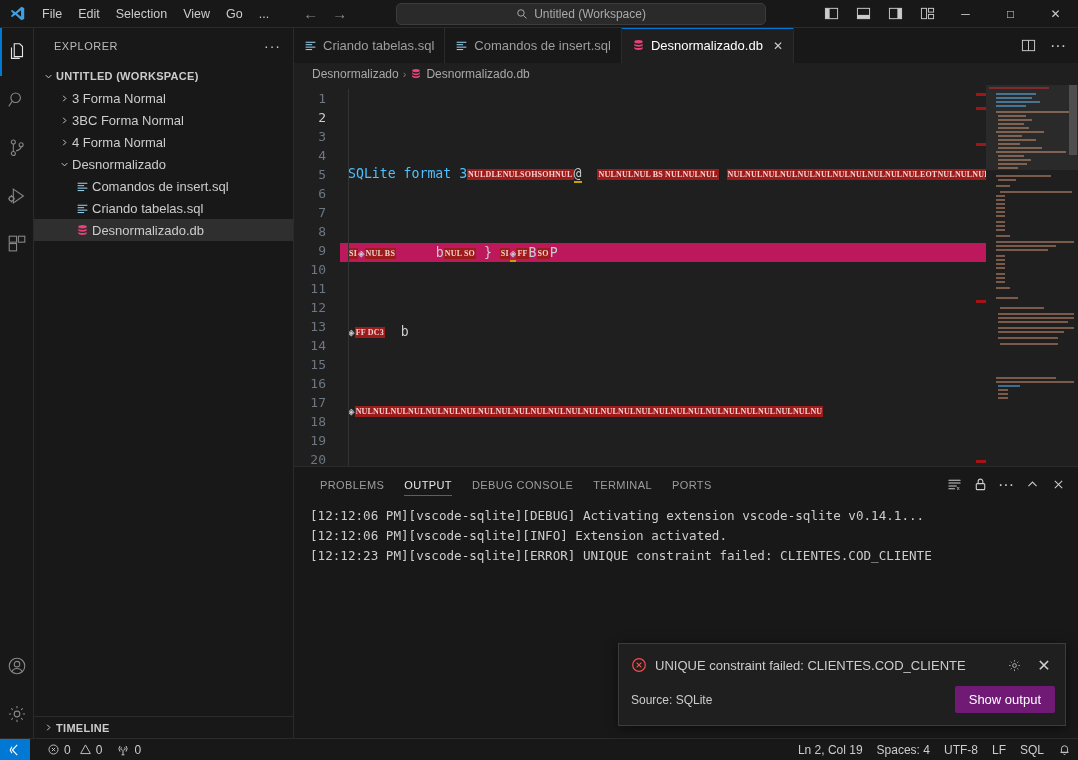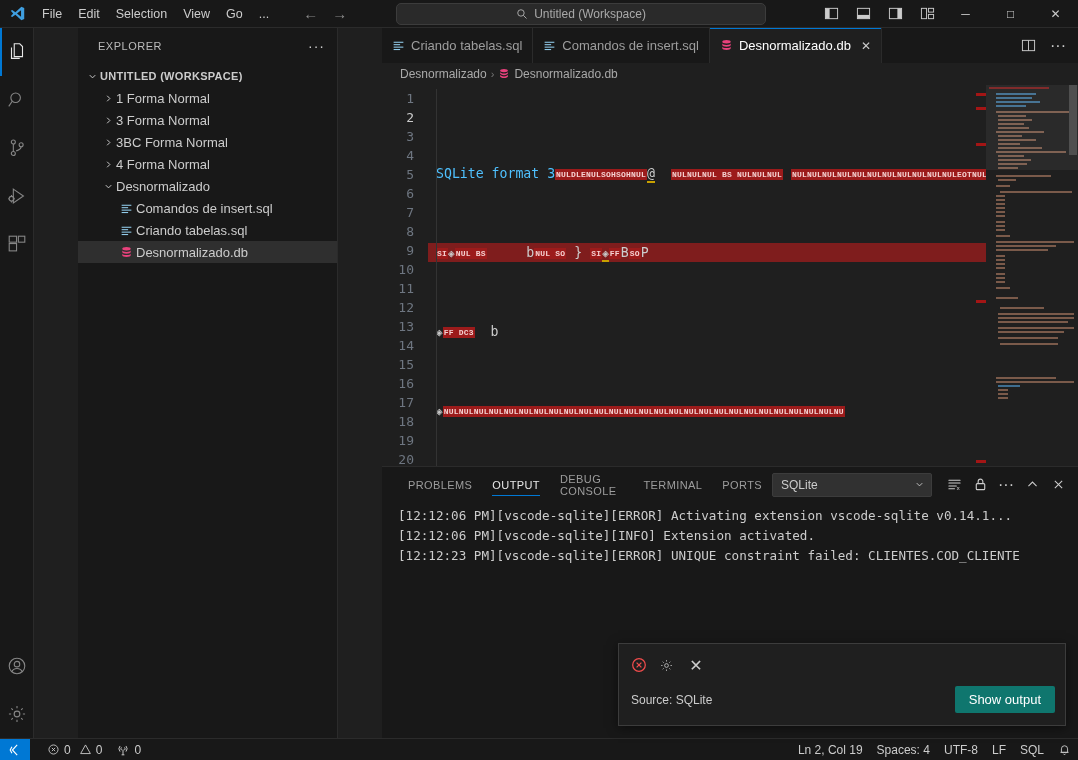--- a/index.html
+++ b/index.html
@@ -34,21 +34,21 @@
   .win-right { display: flex; align-items: center; }
   .layout-btn {
     width: 32px; height: 28px; display: flex; align-items: center; justify-content: center; cursor: default;
   }
   .winctl {
     width: 45px; height: 28px; display: flex; align-items: center; justify-content: center;
     color: #cccccc; font-size: 12px; cursor: default;
   }
 
   
-  .body-row { flex: 1; display: flex; min-height: 0; gap: 44px; }
+  .body-row { flex: 1; display: flex; min-height: 0; }
 
   
   .activitybar {
     width: 34px; background: #181818; display: flex; flex-direction: column;
     align-items: center; flex: 0 0 34px; border-right: 1px solid #2b2b2b;
   }
   .act-icon {
     width: 34px; height: 48px; display: flex; align-items: center; justify-content: center;
     color: #868686; cursor: default; position: relative;
   }
@@ -117,26 +117,26 @@
     user-select: none;
   }
   .gutter .ln { height: 19px; line-height: 19px; padding-right: 14px; }
   .gutter .ln.cur { color: #cccccc; }
   .codelines {
     flex: 1; min-width: 0; padding-top: 4px; overflow: hidden;
     font-family: "DejaVu Sans Mono", monospace; font-size: 13.2px; white-space: pre;
     position: relative;
   }
   .codelines .cl { height: 19px; line-height: 19px; padding-left: 8px; overflow: hidden; }
-  .codelines .cl.cur { background: #7f1d1d; }
+  .codelines .cl.cur { background: #be185d; }
   .indentguide { position: absolute; left: 8px; top: 4px; bottom: 0; width: 1px; background: #333; }
   .kw2 { color: #4fc1ff; }
   .plain { color: #cccccc; }
   .bin {
-    background: #9c1b1b; color: #f5d0d0; font-family: Liberation Mono, monospace;
+    background: #9c1b1b; color: #f5d0d0; font-family: Liberation Serif, serif;
     font-size: 8px; letter-spacing: .2px; padding: 1px 1px; vertical-align: 1px; font-weight: 700;
   }
   .diamond { color: #c9c9c9; font-size: 11px; }
   .gold { border-bottom: 2px solid #c8a000; }
 
   
   .minimap {
     width: 92px; flex: 0 0 92px; background: #1f1f1f; position: relative; overflow: hidden;
     border-left: 0;
   }
@@ -186,21 +186,21 @@
   .toast {
     position: absolute; right: 12px; bottom: 34px; width: 448px; background: #1f1f1f;
     border: 1px solid #3c3c3c; box-shadow: 0 2px 10px rgba(0,0,0,.5); z-index: 50;
   }
   .toast-top { display: flex; align-items: center; padding: 10px 10px 6px 12px; gap: 8px; }
   .toast-msg { flex: 1; font-size: 13px; color: #cccccc; }
   .toast-ic { width: 22px; height: 22px; display: flex; align-items: center; justify-content: center; color: #cccccc; cursor: default; }
   .toast-bottom { display: flex; align-items: center; padding: 4px 10px 12px 12px; }
   .toast-src { font-size: 12px; color: #cccccc; flex: 1; }
   .btn-primary {
-    background: #0f766e; color: #ffffff; border: none; font-size: 13px; padding: 6px 14px;
+    background: #701a75; color: #ffffff; border: none; font-size: 13px; padding: 6px 14px;
     border-radius: 2px; cursor: default; font-family: "Liberation Sans", sans-serif;
   }
 
   
   .statusbar {
     height: 22px; flex: 0 0 22px; background: #181818; display: flex; align-items: center;
     font-size: 12px; color: #cccccc; border-top: 1px solid #2b2b2b;
   }
   .sb-remote {
     width: 30px; height: 22px; background: #0078d4; display: flex; align-items: center; justify-content: center;
@@ -354,28 +354,20 @@
 
         <div class="row root" style="padding-left:6px">
           <span class="chev">
             <svg width="11" height="11" viewBox="0 0 16 16">
                 <path d="M4 6l4 4 4-4" fill="none" stroke="#cccccc" stroke-width="1.4"></path>
               </svg>
           </span>
           <span>UNTITLED (WORKSPACE)</span>
         </div>
 
-        <div class="row" style="padding-left:22px">
-          <span class="chev">
-            <svg width="11" height="11" viewBox="0 0 16 16">
-                <path d="M6 4l4 4-4 4" fill="none" stroke="#cccccc" stroke-width="1.4"></path>
-              </svg>
-          </span>
-          <span>1 Forma Normal</span>
-        </div>
         <div class="row" style="padding-left:22px">
           <span class="chev">
             <svg width="11" height="11" viewBox="0 0 16 16">
                 <path d="M6 4l4 4-4 4" fill="none" stroke="#cccccc" stroke-width="1.4"></path>
               </svg>
           </span>
           <span>3 Forma Normal</span>
         </div>
         <div class="row" style="padding-left:22px">
           <span class="chev">
@@ -429,20 +421,28 @@
                   <ellipse cx="8" cy="3.4" rx="5.2" ry="2.1"></ellipse>
                   <path d="M2.8 5.2v2.2c0 1.16 2.33 2.1 5.2 2.1s5.2-.94 5.2-2.1V5.2c0 1.16-2.33 2.1-5.2 2.1S2.8 6.36 2.8 5.2z"></path>
                   <path d="M2.8 9.1v2.2c0 1.16 2.33 2.1 5.2 2.1s5.2-.94 5.2-2.1V9.1c0 1.16-2.33 2.1-5.2 2.1s-5.2-.94-5.2-2.1z"></path>
                 </g>
               </svg>
           </span>
           <span>Desnormalizado.db</span>
         </div>
       </div>
 
+      <div class="sb-section">
+        <span class="chev" style="margin-left:6px">
+          <svg width="11" height="11" viewBox="0 0 16 16">
+              <path d="M6 4l4 4-4 4" fill="none" stroke="#cccccc" stroke-width="1.4"></path>
+            </svg>
+        </span>
+        <span>TIMELINE</span>
+      </div>
     </div>
 
     <div class="editor-col">
 
       <div class="tabsbar">
         <div class="tabs">
           <div class="tab">
             <span>
               <svg width="13" height="13" viewBox="0 0 16 16">
                   <g stroke="#9cdcfe" stroke-width="1.2" stroke-linecap="round">
@@ -658,28 +658,20 @@
       <div class="panel">
         <div class="panel-header">
           <div class="ptabs">
             <div class="ptab">PROBLEMS</div>
             <div class="ptab active">OUTPUT</div>
             <div class="ptab">DEBUG CONSOLE</div>
             <div class="ptab">TERMINAL</div>
             <div class="ptab">PORTS</div>
           </div>
           <div class="panel-actions">
-            <div class="pselect">
-              <span>SQLite</span>
-              <span>
-                <svg width="11" height="11" viewBox="0 0 16 16">
-                    <path d="M4 6l4 4 4-4" fill="none" stroke="#cccccc" stroke-width="1.3"></path>
-                  </svg>
-              </span>
-            </div>
             <div class="picon">
               <svg width="15" height="15" viewBox="0 0 16 16">
                   <g stroke="#cccccc" stroke-width="1.1" stroke-linecap="round">
                     <path d="M2 3.5h12M2 6.5h12M2 9.5h8M2 12.5h6"></path>
                   </g>
                   <text x="10" y="14" font-size="6" fill="#cccccc" font-family="monospace">x</text>
                 </svg>
             </div>
             <div class="picon">
               <svg width="15" height="15" viewBox="0 0 16 16">
@@ -696,38 +688,39 @@
                 </svg>
             </div>
             <div class="picon">
               <svg width="13" height="13" viewBox="0 0 16 16">
                   <path d="M3.5 3.5l9 9M12.5 3.5l-9 9" fill="none" stroke="#cccccc" stroke-width="1.3"></path>
                 </svg>
             </div>
           </div>
         </div>
         <div class="panel-body">
-          <div class="oline">[12:12:06 PM][vscode-sqlite][ERROR] Activating extension vscode-sqlite v0.14.1...</div>
+          <div class="oline">[12:12:06 PM][vscode-sqlite][DEBUG] Activating extension vscode-sqlite v0.14.1...</div>
           <div class="oline">[12:12:06 PM][vscode-sqlite][INFO] Extension activated.</div>
           <div class="oline">[12:12:23 PM][vscode-sqlite][ERROR] UNIQUE constraint failed: CLIENTES.COD_CLIENTE</div>
         </div>
       </div>
     </div>
   </div>
 
   <div class="toast">
     <div class="toast-top">
       <span>
         <svg width="16" height="16" viewBox="0 0 16 16">
             <g fill="none" stroke="#f14c4c" stroke-width="1.25">
               <circle cx="8" cy="8" r="6.3"></circle>
               <path d="M5.6 5.6l4.8 4.8M10.4 5.6l-4.8 4.8"></path>
             </g>
           </svg>
       </span>
+      <span class="toast-msg">UNIQUE constraint failed: CLIENTES.COD_CLIENTE</span>
       <span class="toast-ic">
         <svg width="15" height="15" viewBox="0 0 24 24">
             <g fill="none" stroke="#cccccc" stroke-width="1.3">
               <circle cx="12" cy="12" r="3"></circle>
               <path d="M12 3.4v2.2M12 18.4v2.2M20.6 12h-2.2M5.6 12H3.4M18.1 5.9l-1.6 1.6M7.5 16.5l-1.6 1.6M18.1 18.1l-1.6-1.6M7.5 7.5 5.9 5.9"></path>
             </g>
           </svg>
       </span>
       <span class="toast-ic">✕</span>
     </div>

